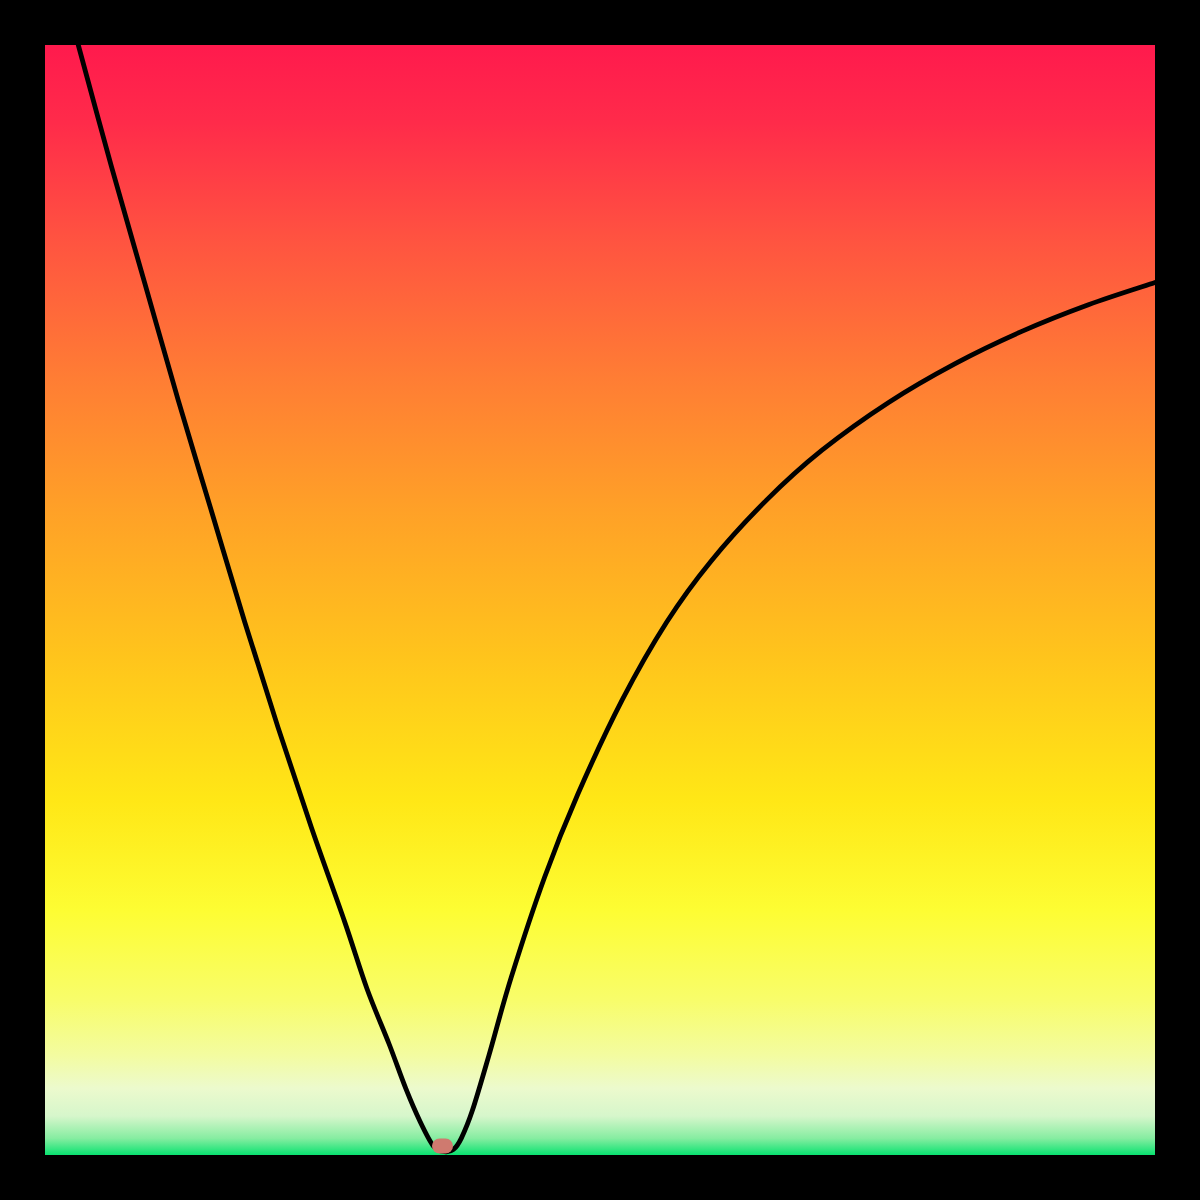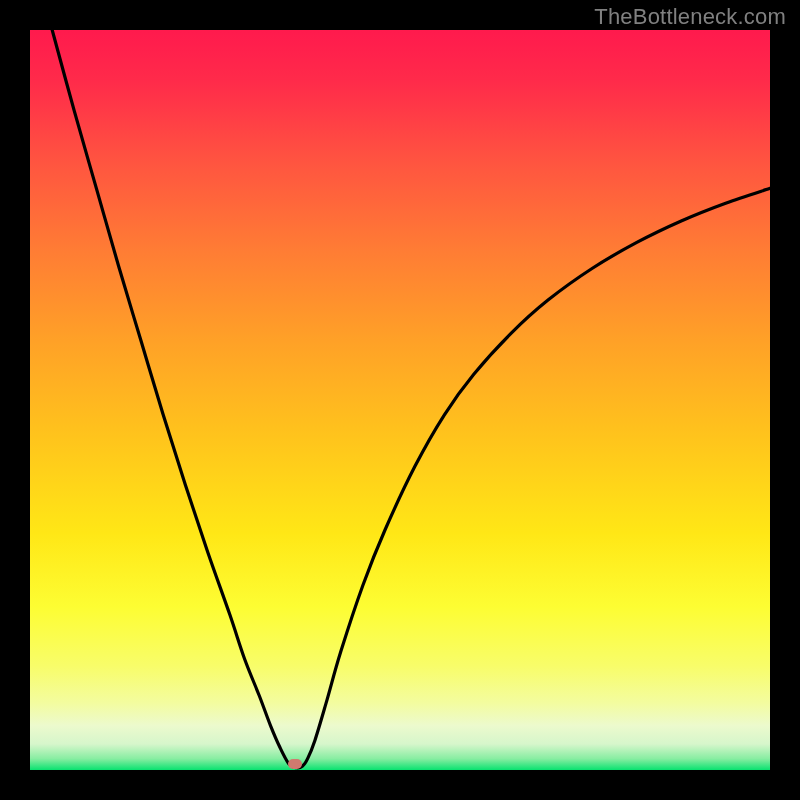--- a/index.html
+++ b/index.html
@@ -79,14 +79,13 @@
       <rect x="0" y="0" width="740" height="740" fill="url(#bg-grad)"></rect>
     </svg>
 
     <svg class="curve-svg" viewBox="0 0 740 740" preserveAspectRatio="none">
       <path id="curve-path" d="M 22.20 0.00 C 25.90 13.57, 37.00 54.88, 44.40 81.40 C 51.80 107.92, 59.20 133.20, 66.60 159.10 C 74.00 185.00, 81.40 211.52, 88.80 236.80 C 96.20 262.08, 103.60 286.13, 111.00 310.80 C 118.40 335.47, 125.80 360.75, 133.20 384.80 C 140.60 408.85, 148.00 432.28, 155.40 455.10 C 162.80 477.92, 170.20 500.12, 177.60 521.70 C 185.00 543.28, 193.63 566.72, 199.80 584.60 C 205.97 602.48, 209.67 615.43, 214.60 629.00 C 219.53 642.57, 225.08 654.90, 229.40 666.00 C 233.72 677.10, 237.05 686.97, 240.50 695.60 C 243.95 704.23, 247.04 711.39, 250.12 717.80 C 253.20 724.21, 256.29 730.75, 259.00 734.08 C 261.71 737.41, 264.18 737.41, 266.40 737.78 C 268.62 738.15, 270.47 737.78, 272.32 736.30 C 274.17 734.82, 275.40 733.22, 277.50 728.90 C 279.60 724.58, 281.82 719.65, 284.90 710.40 C 287.98 701.15, 291.68 688.20, 296.00 673.40 C 300.32 658.60, 304.63 641.33, 310.80 621.60 C 316.97 601.87, 325.60 575.35, 333.00 555.00 C 340.40 534.65, 346.57 519.23, 355.20 499.50 C 363.83 479.77, 374.93 455.72, 384.80 436.60 C 394.67 417.48, 404.53 400.22, 414.40 384.80 C 424.27 369.38, 432.90 357.67, 444.00 344.10 C 455.10 330.53, 468.67 315.73, 481.00 303.40 C 493.33 291.07, 504.43 280.95, 518.00 270.10 C 531.57 259.25, 547.60 247.90, 562.40 238.28 C 577.20 228.66, 592.00 220.27, 606.80 212.38 C 621.60 204.49, 636.40 197.46, 651.20 190.92 C 666.00 184.38, 680.80 178.59, 695.60 173.16 C 710.40 167.73, 732.60 160.83, 740.00 158.36" fill="none" stroke="#000000" stroke-width="3.2" stroke-linejoin="round" stroke-linecap="round"></path>
     </svg>
 
     <div class="marker" id="min-marker" style="left: 264.92px; top: 734.08px; background: rgb(207, 122, 111);"></div>
   </div>
 
-  <div class="watermark">TheBottleneck.com</div>
 </div>
 
 </body></html>

